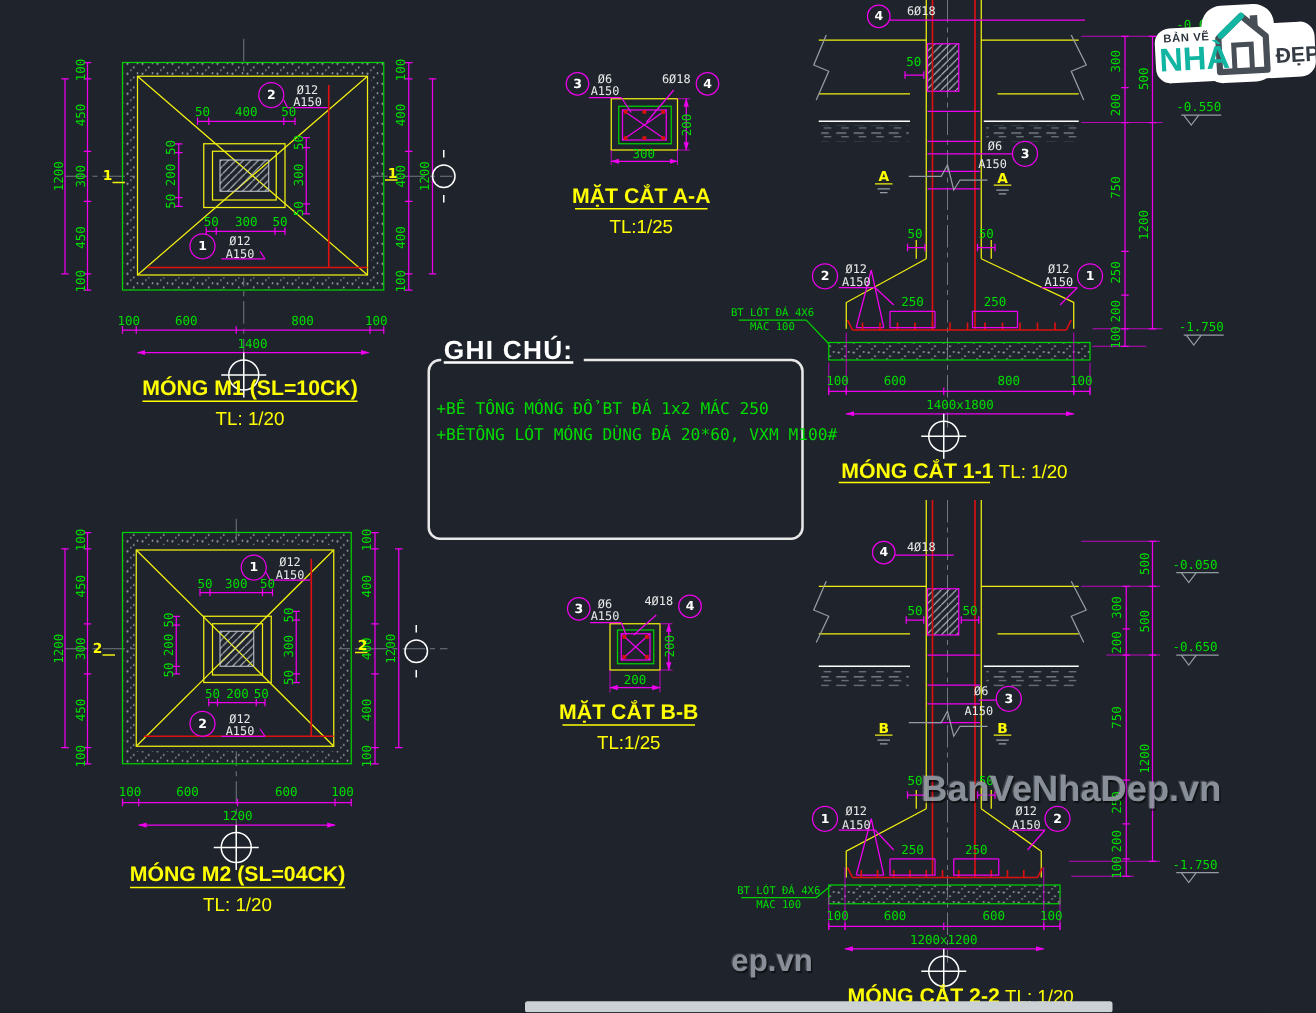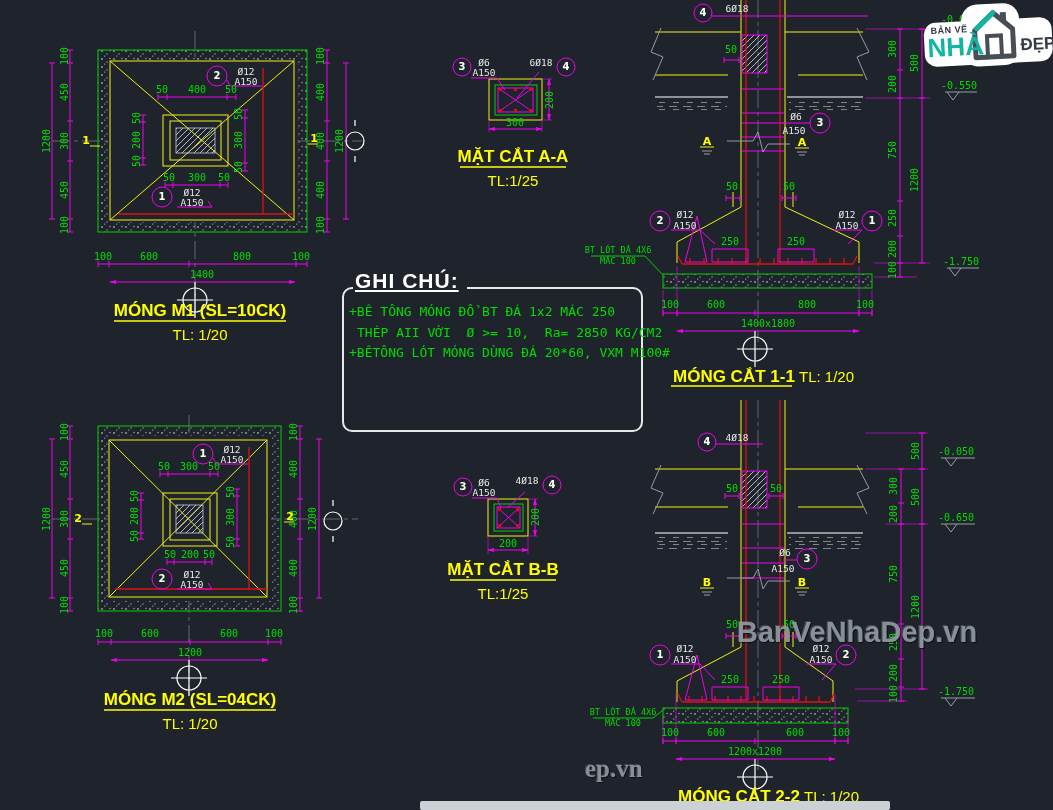--- a/index.html
+++ b/index.html
@@ -426,39 +426,38 @@
   <text class="d" x="371" y="55">-0.050</text>
   <text class="d" x="371" y="121">-0.650</text>
   <text class="d" x="371" y="295">-1.750</text>
   <text class="ttl ttlL" x="93" y="402">MÓNG CẮT 2-2</text>
   <text class="ttl2 ttlL" x="219" y="402">TL: 1/20</text>
 </svg>
 
 
 <div class="notes-box" style="left:342px;top:287px;width:297px;height:141px;"></div>
 <div class="notes-title" style="left:342px;top:269px;margin-left:11px;">GHI CHÚ:</div>
-<div style="position:absolute;left:349px;top:302px;width:288px;">
+<div style="position:absolute;left:349px;top:318px;width:288px;">
   <div class="nline">+BÊ TÔNG MÓNG ĐỔ BT ĐÁ 1x2 MÁC 250</div>
-  <div class="nline ind">THÉP AII VỚI  Ø &gt;= 10,  Ra= 2850 KG/CM2</div>
   <div class="nline">+BÊTÔNG LÓT MÓNG DÙNG ĐÁ 20*60, VXM M100#</div>
 </div>
 
 
 <div class="logo" style="left:924px;top:4px;width:128px;height:66px;">
   <div class="logo-bg1" style="left:0px;top:16px;width:128px;height:44px;"></div>
   <div class="logo-bg2" style="left:38px;top:0px;width:58px;height:62px;border-radius:16px;"></div>
   <svg style="position:absolute;left:48px;top:4px;" width="44" height="54" viewBox="0 0 44 54">
     <path d="M22,5L41,22V49H3V22Z" fill="#ffffff" stroke="#474e56" stroke-width="5" stroke-linejoin="round"></path>
     <rect x="29" y="5" width="6" height="9" fill="#474e56"></rect>
     <path d="M5,20L22,5" stroke="#12b5a2" stroke-width="5" stroke-linecap="round" fill="none"></path>
     <rect x="15" y="28" width="14" height="21" fill="none" stroke="#474e56" stroke-width="4"></rect>
   </svg>
   <div class="logo-top" style="left:7px;top:19px;">BẢN VẼ</div>
   <div class="logo-nha" style="left:3px;top:26px;">NHÀ</div>
   <div class="logo-dep" style="left:96px;top:33px;">ĐẸP</div>
 </div>
 
 
 <div class="wm" style="left:737px;top:616px;font-size:29px;">BanVeNhaDep.vn</div>
-<div class="wm" style="left:585px;top:755px;font-size:25px;font-family:Liberation Serif, serif;">ep.vn</div>
+<div class="wm" style="left:585px;top:755px;font-size:25px;">ep.vn</div>
 <div class="scrollbar" style="left:420px;top:801px;width:470px;height:9px;"></div>
 
 </div>
 
 </body></html>

